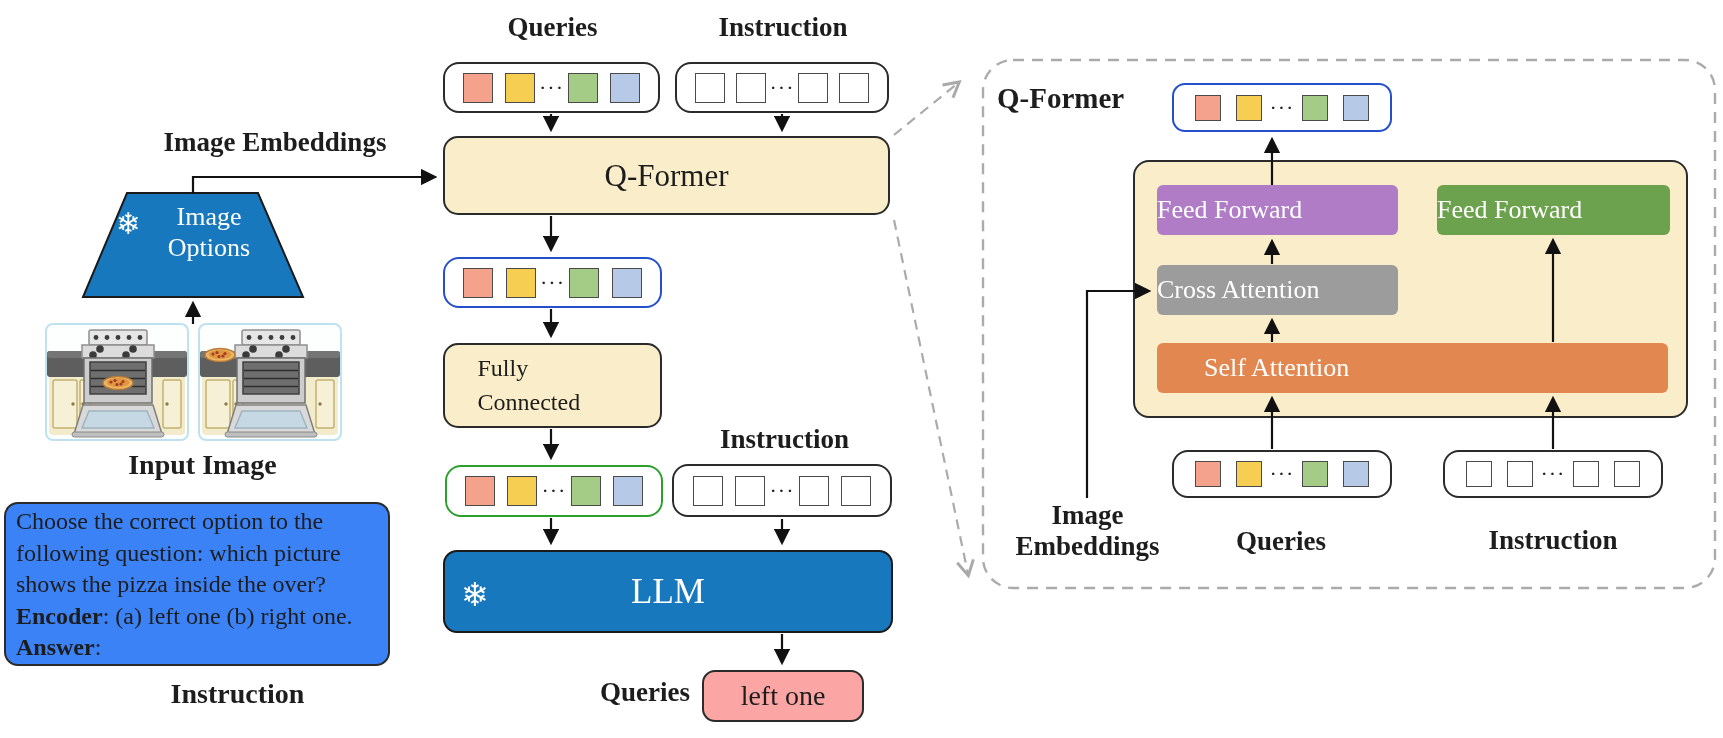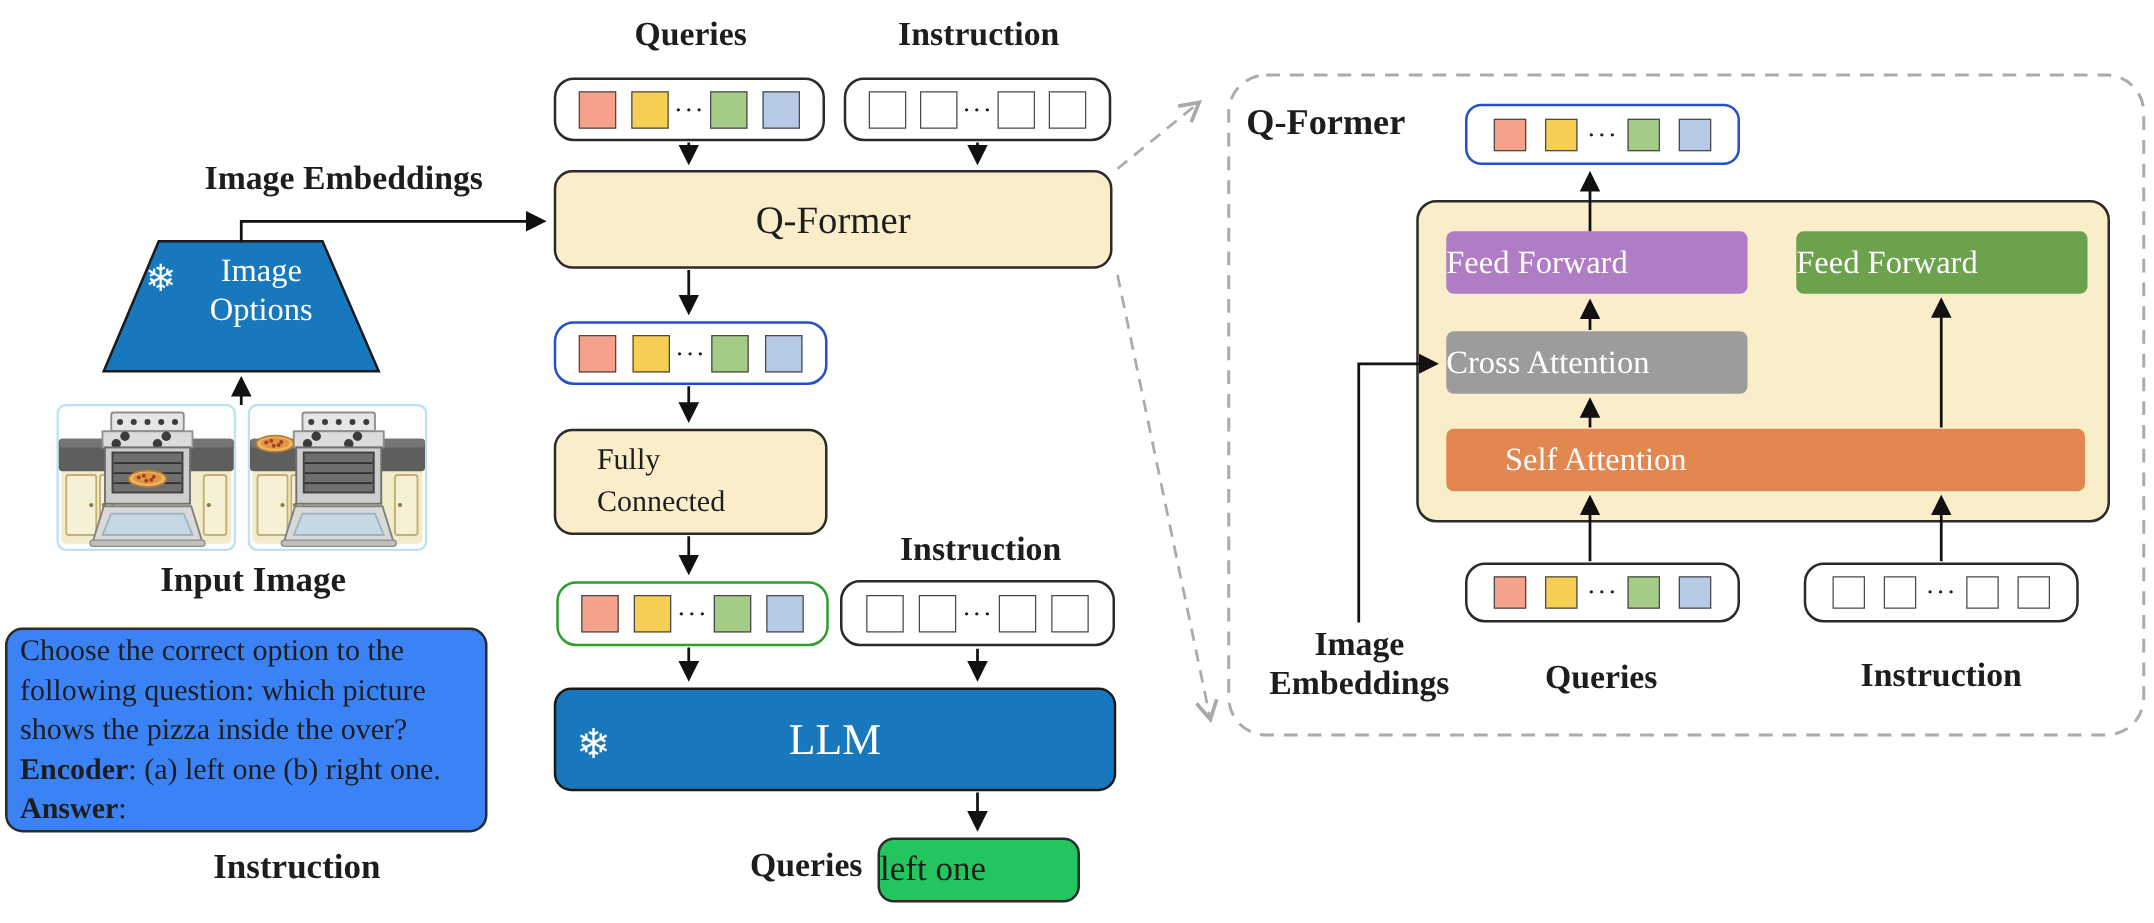--- a/index.html
+++ b/index.html
@@ -158,21 +158,21 @@
       <span class="tok" style="background: rgb(255, 255, 255);"></span>
       <span class="tok" style="background: rgb(255, 255, 255);"></span>
     </div>
 
   <div class="abs" style="left:443px;top:550px;width:450px;height:83px;background:#1878BE;border:2px solid #1a1a1a;border-radius:14px;">
     <div class="abs snow" style="left:16px;top:23px;font-size:33px;">❄</div>
     <div class="white" style="text-align:center;font-size:35px;line-height:80px;">LLM</div>
   </div>
 
   <div class="abs lbl f27" style="left:540px;top:677px;width:150px;text-align:right;">Queries</div>
-  <div class="abs" style="left:702px;top:670px;width:162px;height:52px;background:#22c55e;border:2px solid #2b2b2b;border-radius:13px;font-size:28px;line-height:48px;">left one</div>
+  <div class="abs" style="left:702px;top:670px;width:162px;height:52px;background:#fca5a5;border:2px solid #2b2b2b;border-radius:13px;text-align:center;font-size:28px;line-height:48px;">left one</div>
 
   <div class="abs lbl f29" style="left:997px;top:82px;width:170px;text-align:left;">Q-Former</div>
 
   <div class="abs tokrow blueb small" style="left:1172px;top:83px;width:220px;height:49px;border-radius:13px;">
       <span class="tok" style="background: rgb(245, 162, 140);"></span>
       <span class="tok" style="background: rgb(246, 207, 82);"></span>
       <span class="dots">···</span>
       <span class="tok" style="background: rgb(164, 204, 134);"></span>
       <span class="tok" style="background: rgb(182, 201, 230);"></span>
     </div>

